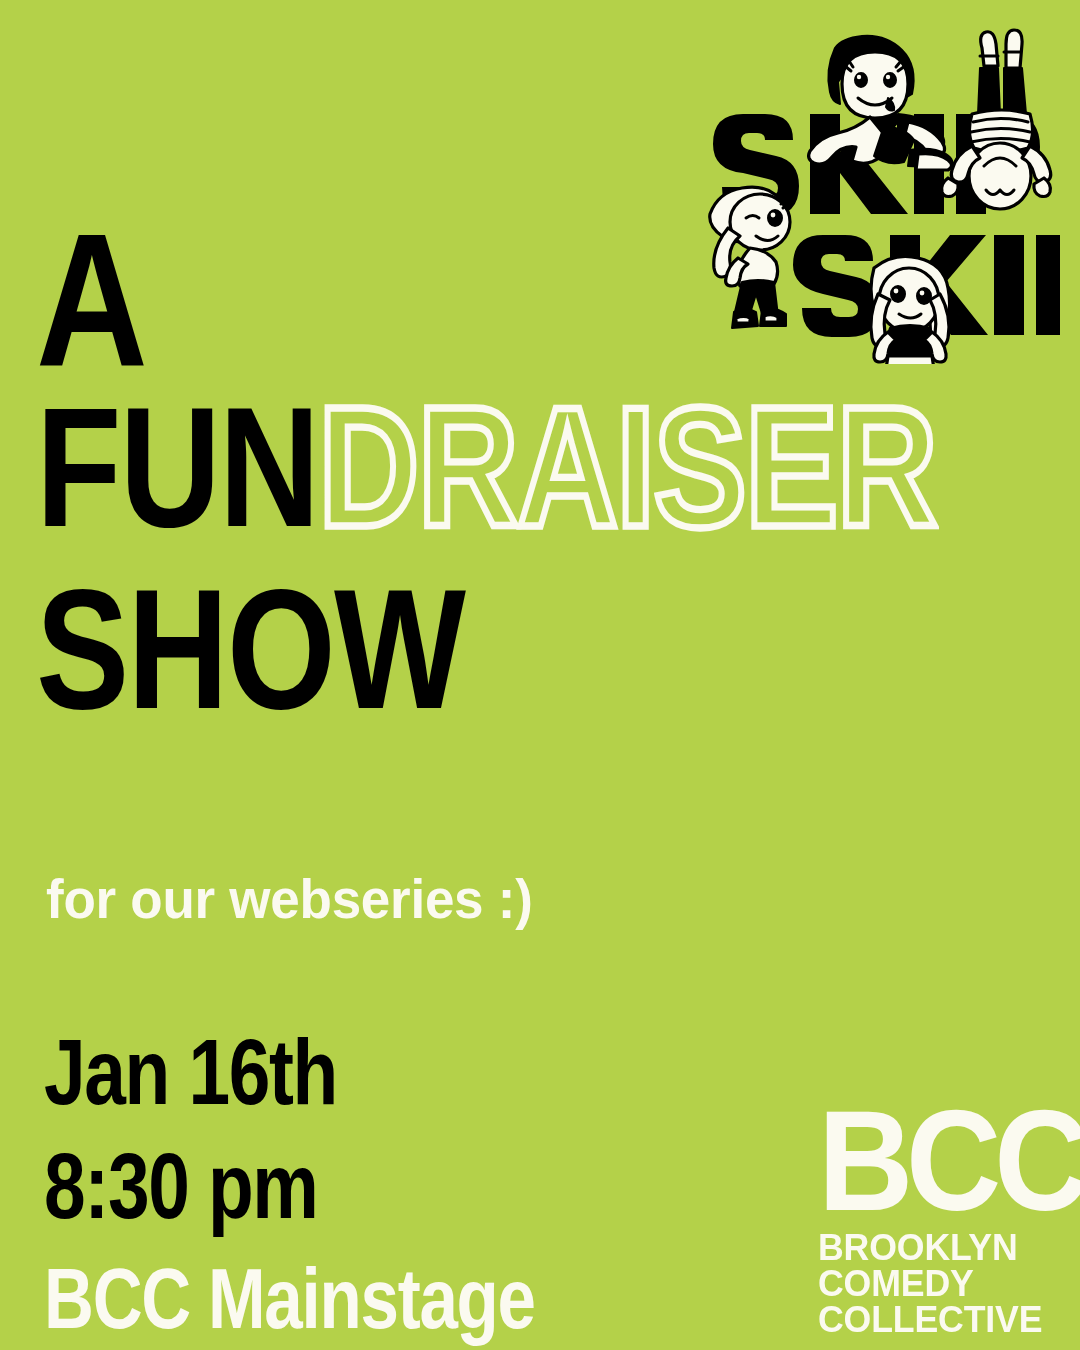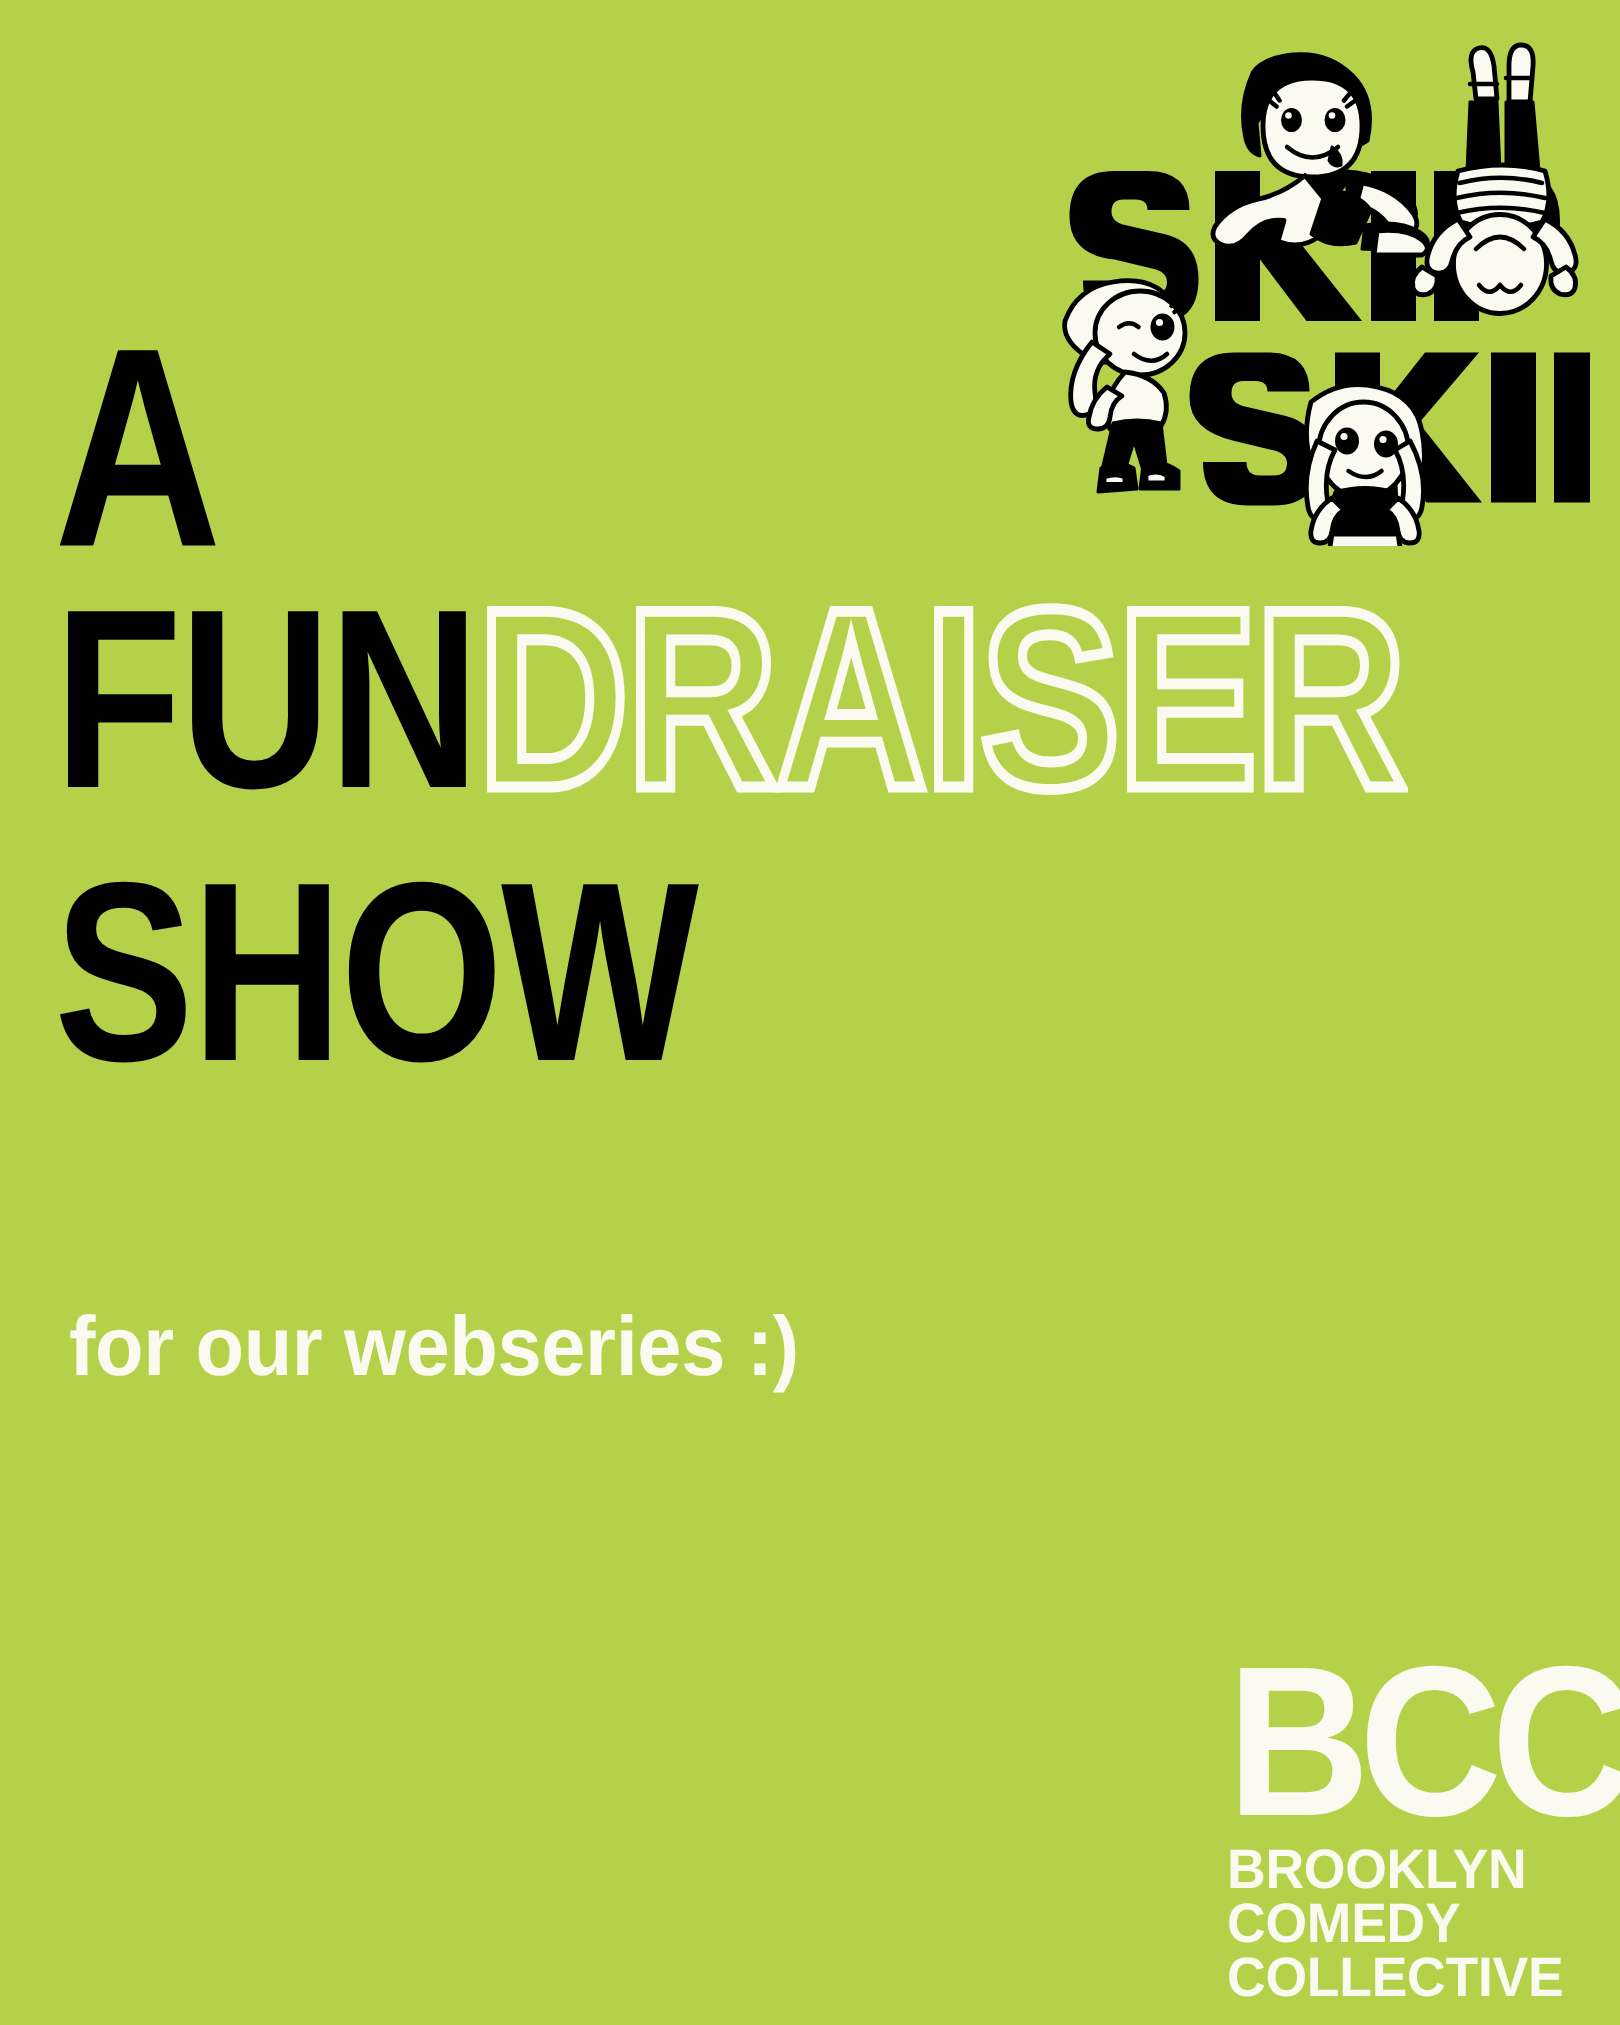--- a/index.html
+++ b/index.html
@@ -284,20 +284,25 @@
 
     <div class="hl-line hl-line-fund">
       <span class="fund-solid">FUN</span><span class="fund-outline">DRAISER</span>
     </div>
 
     <div class="hl-line hl-line-show">SHOW</div>
   </div>
 
   <div class="subtitle">for our webseries :)</div>
 
+  <div class="details">
+    <div class="detail-line detail-date">Jan 16th</div>
+    <div class="detail-line detail-time">8:30 pm</div>
+    <div class="detail-line detail-venue">BCC Mainstage</div>
+  </div>
 
   <div class="bcc-logo">
     <div class="bcc-mark">BCC</div>
     <div class="bcc-words">
       <div class="bcc-word">BROOKLYN</div>
       <div class="bcc-word">COMEDY</div>
       <div class="bcc-word">COLLECTIVE</div>
     </div>
   </div>
 

